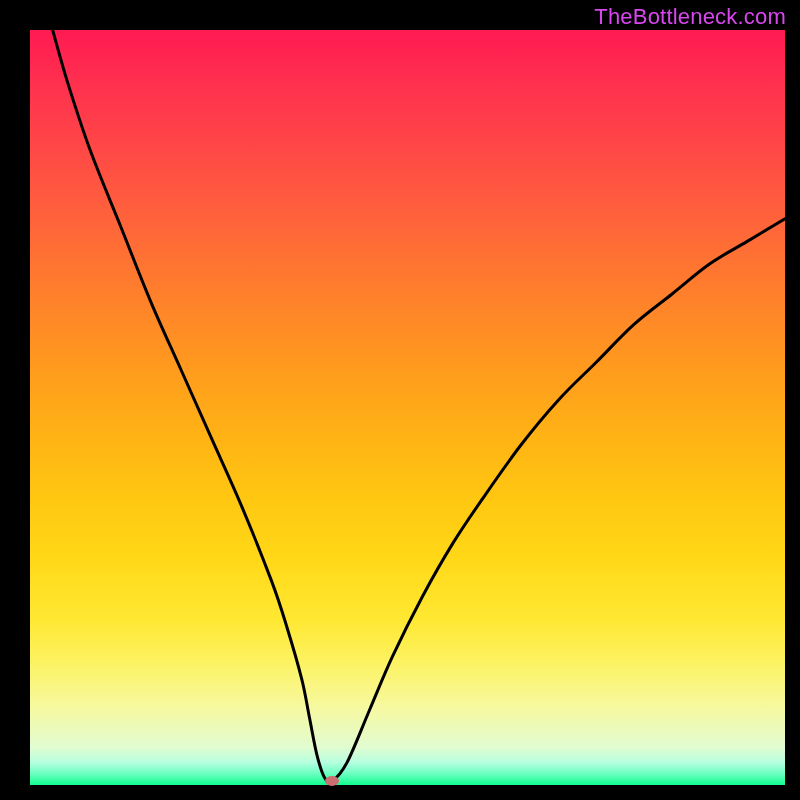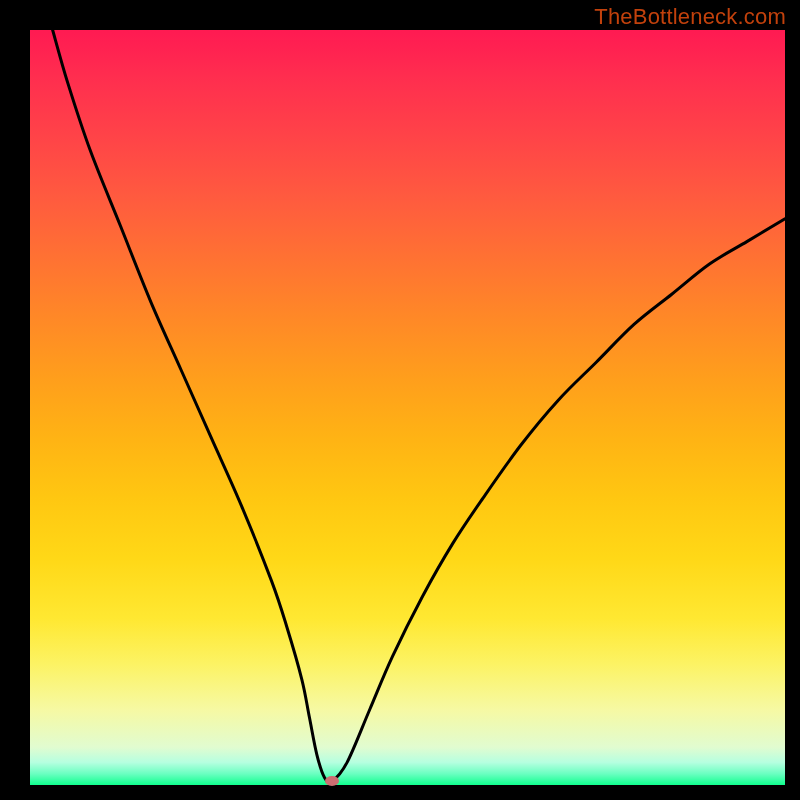--- a/index.html
+++ b/index.html
@@ -8,21 +8,21 @@
     height: 800px;
     background: #000;
     position: relative;
     font-family: Arial, Helvetica, sans-serif;
     overflow: hidden;
   }
   .watermark {
     position: absolute;
     top: 4px;
     right: 14px;
-    color: #c2410c;
+    color: #d946ef;
     font-size: 22px;
     font-weight: 500;
     z-index: 10;
     letter-spacing: 0.2px;
   }
   .plot-area {
     position: absolute;
     left: 30px;
     top: 30px;
     width: 755px;

